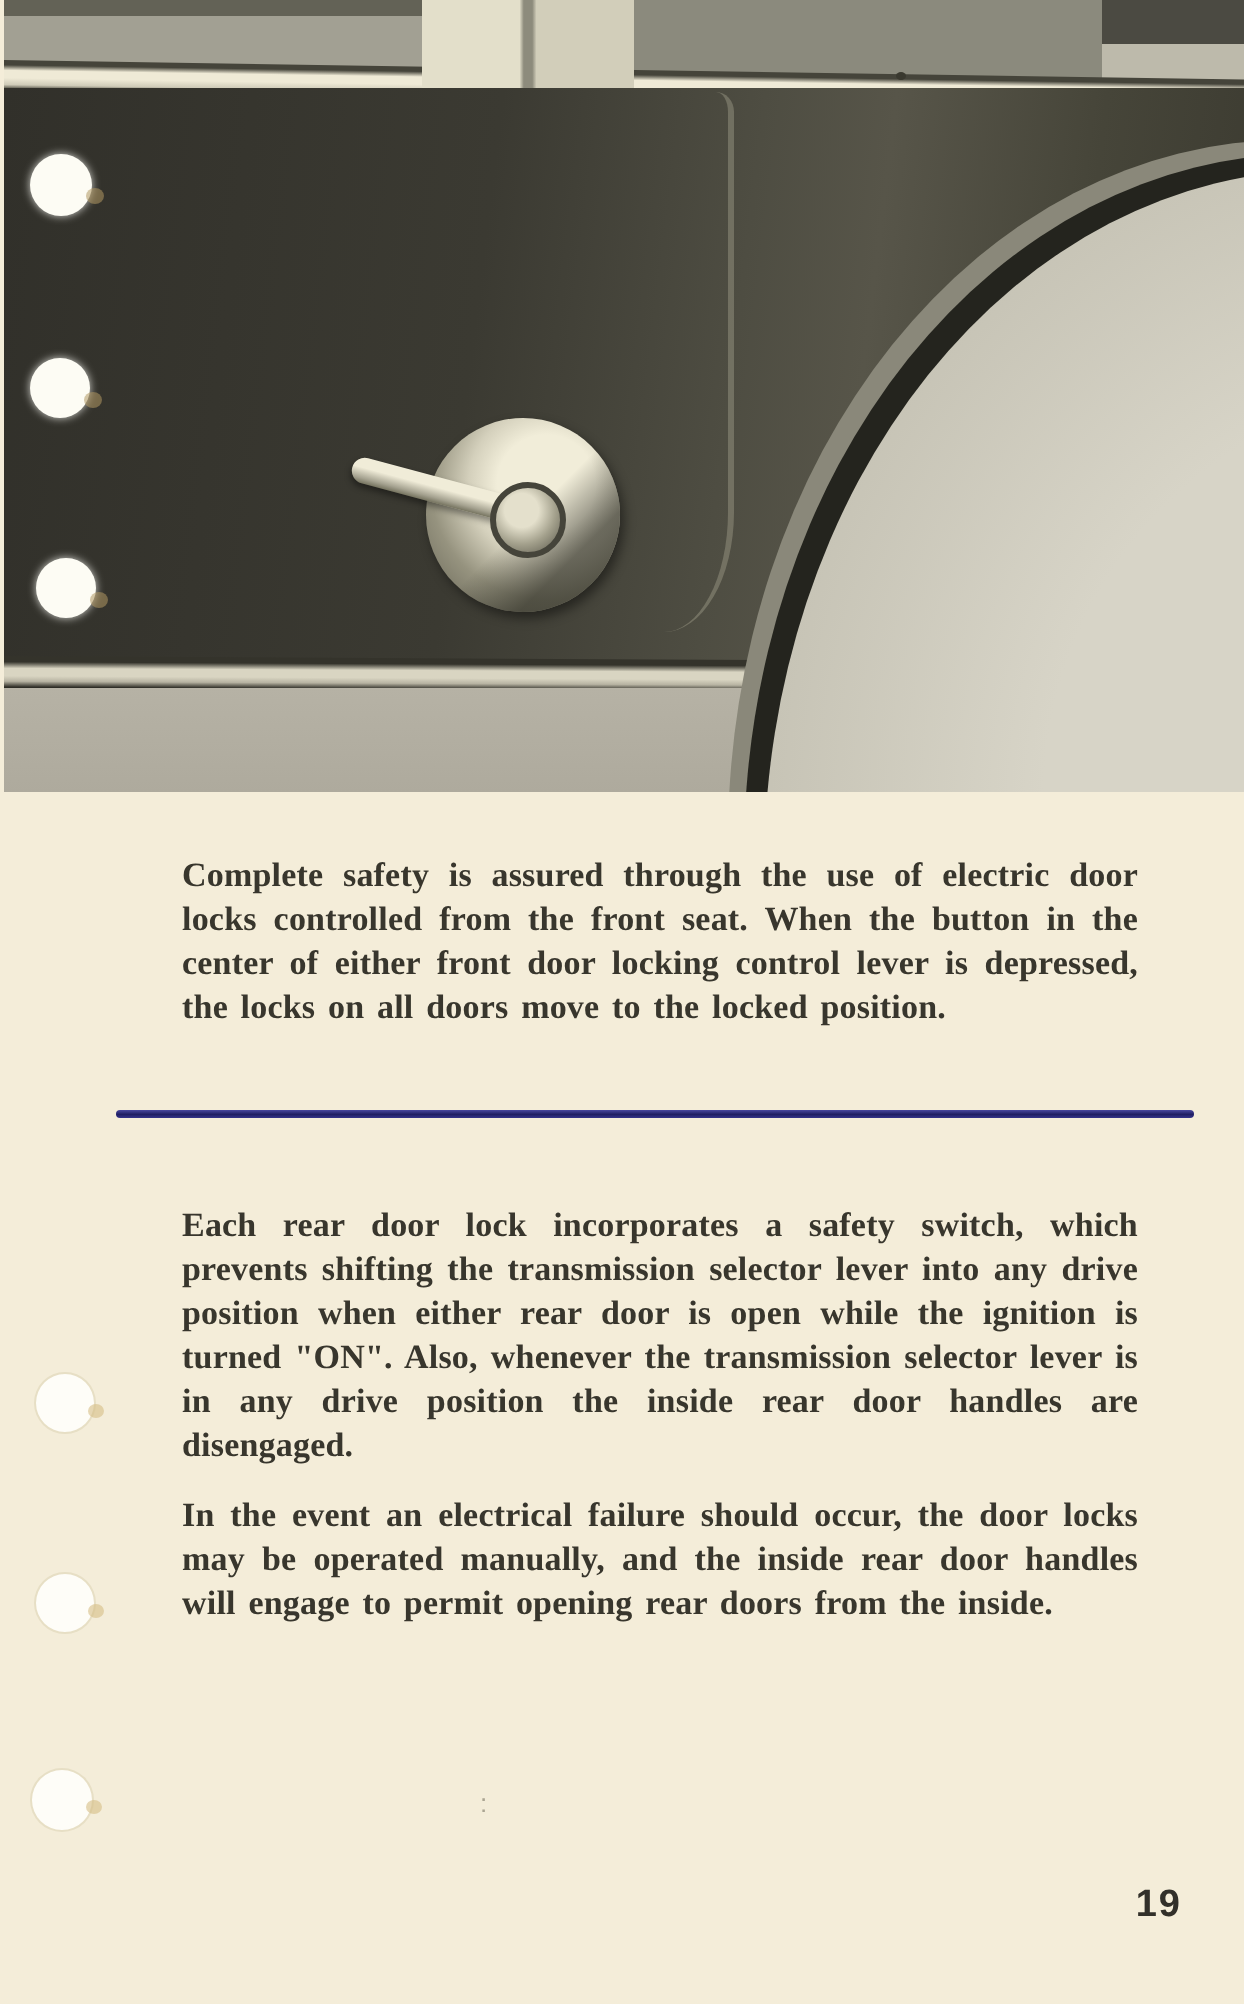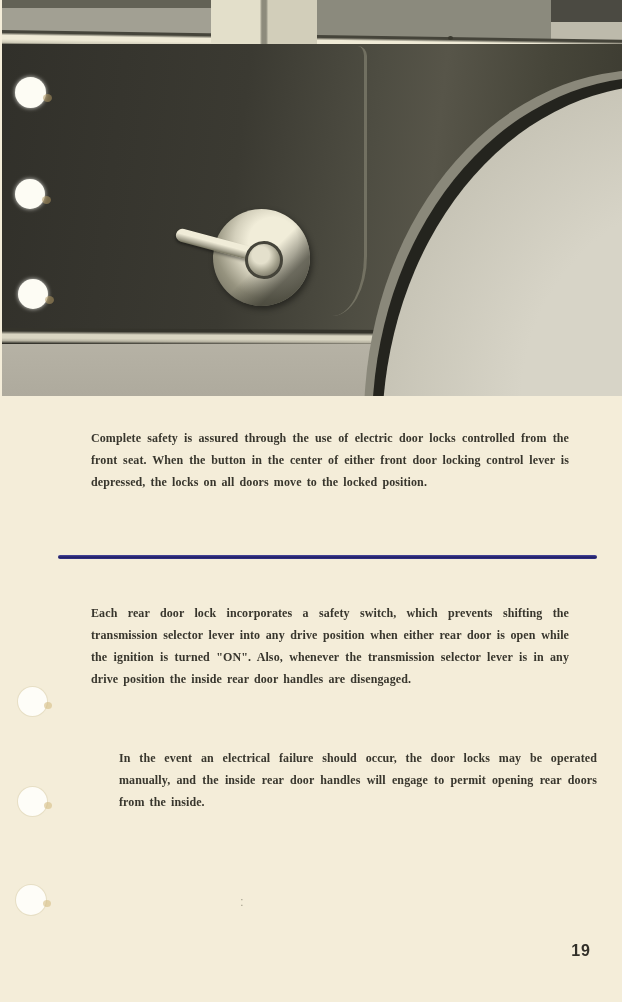--- a/index.html
+++ b/index.html
@@ -78,37 +78,37 @@
   .hole.h3{left:16px;top:279px;width:30px;height:30px;box-shadow:0 0 4px rgba(255,255,250,.8);}
   
   .hole-paper{position:absolute;border-radius:50%;background:#fefdf8;z-index:3;border:1px solid rgba(205,186,135,.45);}
   .hole-paper:after{content:"";position:absolute;right:-5px;top:50%;width:8px;height:7px;border-radius:50%;background:rgba(214,190,134,.6);}
   .hole-paper.p1{left:17px;top:686px;width:29px;height:29px;}
   .hole-paper.p2{left:17px;top:786px;width:29px;height:29px;}
   .hole-paper.p3{left:15px;top:884px;width:30px;height:30px;}
   
   .para{
     position:absolute;left:91px;width:478px;margin:0;
-    font-size:12px;font-weight:700;line-height:22px;
+    font-size:17px;font-weight:700;line-height:22px;
     color:#38362d;text-align:justify;word-spacing:2px;letter-spacing:.1px;
   }
   .para.intro{top:427px;}
   .para.body1{top:602px;}
-  .para.body2{top:747px;margin-left:28px;}
+  .para.body2{top:747px;}
   .divider{
     position:absolute;left:58px;top:555px;width:539px;height:4px;border:0;margin:0;z-index:2;
     background:linear-gradient(180deg,#4a49a0,#1f1e63 55%,#34338a);border-radius:2px;
   }
   .artifact{
     position:absolute;left:240px;top:894px;width:12px;height:22px;
     font-family:"Liberation Sans",sans-serif;font-size:13px;color:rgba(110,105,88,.55);
   }
   .page-number{
     position:absolute;right:31px;top:942px;
-    font-family:"Liberation Sans",sans-serif;font-weight:700;font-size:16px;color:#32302a;
+    font-family:"Liberation Sans",sans-serif;font-weight:700;font-size:19px;color:#32302a;
     letter-spacing:1px;
   }
 </style>
 </head>
 <body>
 
 <div class="page">
 
   <div class="photo" aria-label="Front door interior showing chrome electric door-lock control lever on dark door panel beside front seat">
     <div class="win-left"></div>

